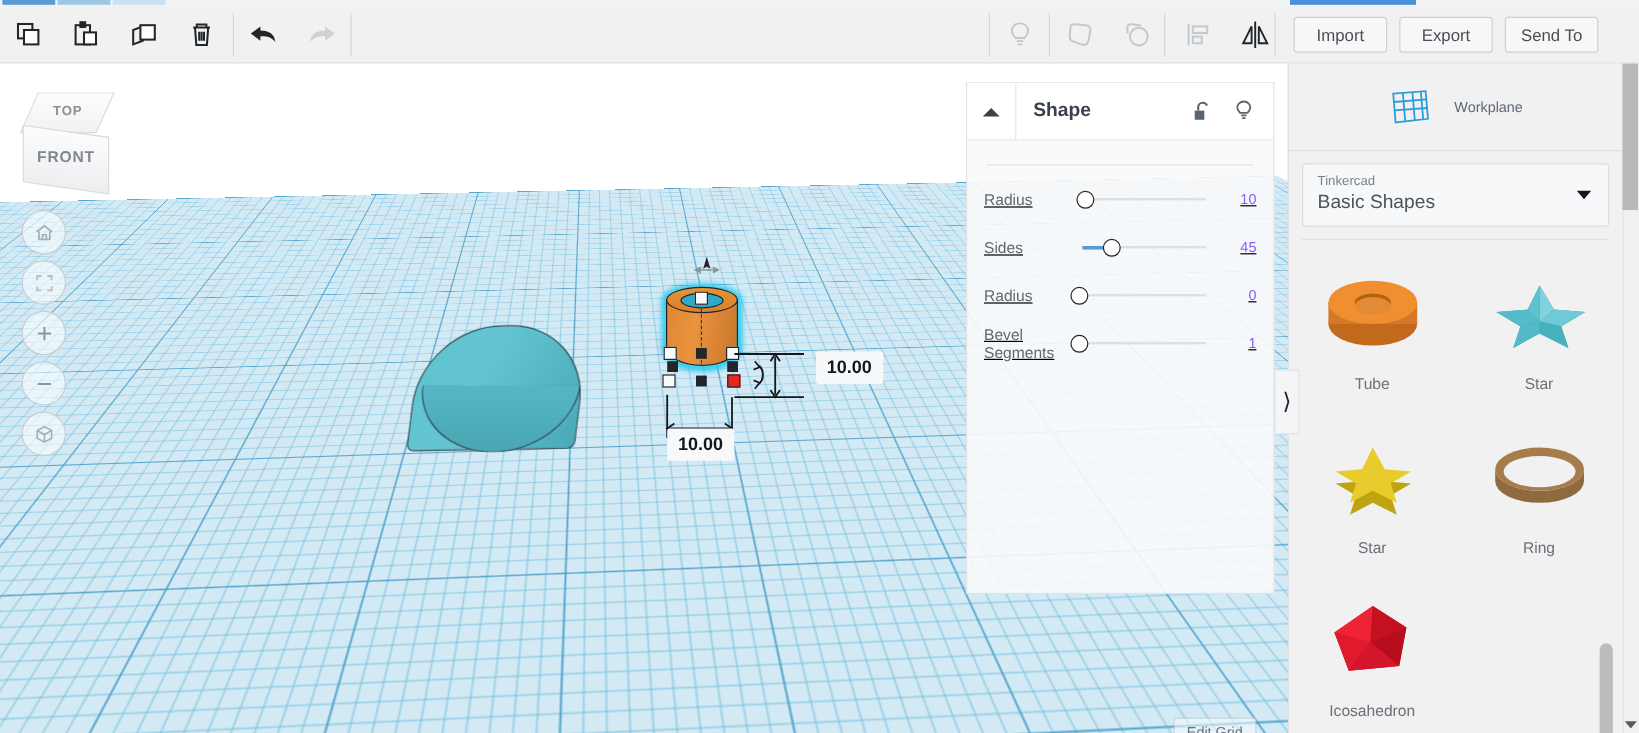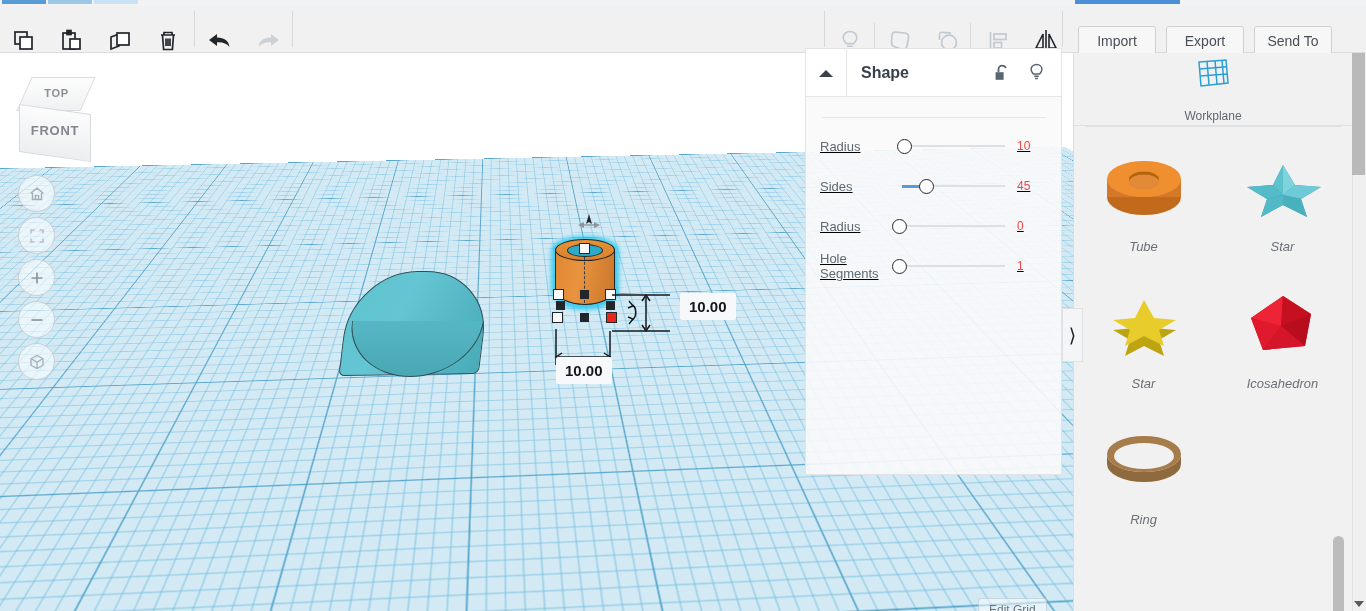--- a/index.html
+++ b/index.html
@@ -25,21 +25,21 @@
     position: absolute; top: 0; height: 4px;
   }
 
   
   .toolbar {
     position: absolute; left: 0; top: 5px; width: 1366px; height: 48px;
     background: #f1f1f2;
     border-bottom: 1px solid #dcdcdf;
     box-sizing: border-box;
   }
-  .tb-group { position: absolute; top: 12px; height: 47px; display: flex; align-items: center; }
+  .tb-group { position: absolute; top: 0; height: 47px; display: flex; align-items: center; }
   .tb-btn {
     width: 48px; height: 47px;
     display: flex; align-items: center; justify-content: center;
     cursor: pointer;
   }
   .tb-sep {
     position: absolute; top: 6px; width: 1px; height: 36px; background: #d7d8da;
   }
   .tb-push {
     height: 30px; min-width: 78px;
@@ -182,21 +182,21 @@
   
   .collapse-tab {
     position: absolute; left: 1062px; top: 308px; width: 19px; height: 52px;
     background: #f4f5f6; border: 1px solid #dfe1e4;
     display: flex; align-items: center; justify-content: center;
     cursor: pointer; font-size: 19px; color: #1d2125; z-index: 9;
   }
 
   
   .shape-panel {
-    position: absolute; left: 805px; top: 48px; width: 257px; height: 427px;
+    position: absolute; left: 805px; top: 68px; width: 257px; height: 427px;
     background: rgba(250,250,251,.90);
     border: 1px solid #e2e3e6;
     box-sizing: border-box; z-index: 6;
   }
   .sp-head {
     position: relative; height: 47px; border-bottom: 1px solid #e4e5e8;
     display: flex; align-items: center; background: rgba(255,255,255,.92);
   }
   .sp-collapse {
     width: 40px; height: 46px; display: flex; align-items: center; justify-content: center;
@@ -228,30 +228,30 @@
   .sl-label { width: 72px; font-size: 13px; color: #5f6972; line-height: 15px; }
   .sl-track-wrap { flex: 1; position: relative; height: 16px; }
   .sl-track {
     position: absolute; left: 10px; right: 12px; top: 7px; height: 2px; background: #dedfe1;
   }
   .sl-fill { position: absolute; left: 10px; top: 7px; height: 3px; background: #5b9bd5; }
   .sl-knob {
     position: absolute; top: 1px; width: 13px; height: 13px; border-radius: 50%;
     background: #fff; border: 1.6px solid #22262b; cursor: pointer;
   }
-  .sl-val { width: 30px; font-size: 12px; color: #ef4444; }
+  .sl-val { width: 30px; text-align: right; font-size: 12px; color: #8b5cf6; }
 
   
   .sidebar {
     position: absolute; left: 1073px; top: 53px; width: 279px; height: 558px;
     background: #f1f1f2; border-left: 1px solid #dcdcdf; box-sizing: border-box;
   }
   .sb-tools { display: flex; height: 72px; }
   .sb-tool {
-    flex: 1; display: flex; flex-direction: column; align-items: center; justify-content: center;
+    flex: 1; display: flex; flex-direction: row; align-items: center; justify-content: center;
     cursor: pointer; gap: 19px;
   }
   .sb-tool .lbl { font-size: 12px; color: #5f6972; }
   .sb-hr { height: 1px; background: #e0e1e3; }
 
   .sb-select {
     margin: 10px 11px; background: #f7f8f9; border: 1px solid #dcdde0; border-radius: 3px;
     padding: 8px 12px 10px 12px; position: relative; cursor: pointer;
   }
   .sb-select .kicker { font-size: 11px; color: #77818b; }
@@ -261,21 +261,21 @@
     width: 0; height: 0; border-left: 6px solid transparent; border-right: 6px solid transparent;
     border-top: 7px solid #14181c;
   }
 
   .sb-grid {
     position: relative;
     padding: 10px 0 0 0;
     display: grid; grid-template-columns: 1fr 1fr; row-gap: 8px;
     height: 402px; overflow: hidden;
   }
-  .sb-item { text-align: center; cursor: pointer; font-style: italic; }
+  .sb-item { text-align: center; cursor: pointer; }
   .sb-item .thumb { height: 100px; display: flex; align-items: center; justify-content: center; }
   .sb-item .nm { font-size: 13px; color: #6b7078; margin-top: 2px; }
 
   .sb-scroll-track {
     position: absolute; right: 8px; top: 160px; width: 11px; height: 390px;
   }
   .sb-scroll-thumb {
     position: absolute; right: 8px; top: 483px; width: 11px; height: 92px;
     background: #bcbcbc; border-radius: 6px; cursor: pointer;
   }
@@ -589,21 +589,21 @@
       <div class="slider-row">
         <div class="sl-label">Radius</div>
         <div class="sl-track-wrap">
           <div class="sl-track"></div>
           <div class="sl-knob" style="left:0px;"></div>
         </div>
         <div class="sl-val">0</div>
       </div>
 
       <div class="slider-row">
-        <div class="sl-label">Hole Segments</div>
+        <div class="sl-label">Bevel Segments</div>
         <div class="sl-track-wrap">
           <div class="sl-track"></div>
           <div class="sl-knob" style="left:0px;"></div>
         </div>
         <div class="sl-val">1</div>
       </div>
     </div>
   </div>
 
   <div class="sidebar">
@@ -614,20 +614,25 @@
             <path d="M4 6 L31 4 L33 27 L6 30 Z"></path>
             <path d="M12 5.4 L14 28.6 M20 4.8 L22 28 M27 4.3 L29 27.4"></path>
             <path d="M4.6 13 L32 10.8 M5.2 20 L32.5 18"></path>
           </svg>
         </span>
         <span class="lbl">Workplane</span>
       </div>
     </div>
     <div class="sb-hr"></div>
 
+    <div class="sb-select">
+      <div class="kicker">Tinkercad</div>
+      <div class="val">Basic Shapes</div>
+      <div class="sb-caret"></div>
+    </div>
     <div class="sb-hr" style="margin:0 11px;"></div>
 
     <div class="sb-grid">
 
       <div class="sb-item">
         <div class="thumb">
           <svg class="ic" width="96" height="72" viewBox="0 0 96 72">
             <ellipse cx="48" cy="46" rx="37" ry="18" fill="#c26a1c"></ellipse>
             <rect x="11" y="28" width="74" height="18" fill="#d4792a"></rect>
             <ellipse cx="48" cy="28" rx="37" ry="18" fill="#ef8f2f"></ellipse>
@@ -660,41 +665,41 @@
             <path d="M48 22 L58 40 L80 42 L63 52 L68 68 L48 58 L29 68 L34 52 L17 42 L39 40 Z" fill="#bfa411"></path>
             <path d="M48 12 L58 30 L80 32 L63 42 L68 58 L48 48 L29 58 L34 42 L17 32 L39 30 Z" fill="#e8cc2c"></path>
           </svg>
         </div>
         <div class="nm">Star</div>
       </div>
 
       <div class="sb-item">
         <div class="thumb">
           <svg class="ic" width="96" height="72" viewBox="0 0 96 72">
+            <path d="M11 30 A37 18 0 0 0 85 30 L85 40 A37 18 0 0 1 11 40 Z" fill="#8f6a3f"></path>
+            <ellipse cx="48" cy="30" rx="37" ry="18" fill="#a67c4b"></ellipse>
+            <ellipse cx="48" cy="32" rx="30" ry="13" fill="#f1f1f2"></ellipse>
+          </svg>
+        </div>
+        <div class="nm">Ring</div>
+      </div>
+
+      <div class="sb-item">
+        <div class="thumb">
+          <svg class="ic" width="96" height="72" viewBox="0 0 96 72">
             <path d="M48 8 L76 26 L70 58 L28 62 L16 30 Z" fill="#d7162a"></path>
             <path d="M48 8 L16 30 L46 38 Z" fill="#ef2336"></path>
             <path d="M48 8 L76 26 L46 38 Z" fill="#c5101f"></path>
             <path d="M16 30 L28 62 L46 38 Z" fill="#e01a2c"></path>
             <path d="M76 26 L70 58 L46 38 Z" fill="#b70d1c"></path>
             <path d="M28 62 L70 58 L46 38 Z" fill="#d4152a"></path>
           </svg>
         </div>
         <div class="nm">Icosahedron</div>
       </div>
-
-      <div class="sb-item">
-        <div class="thumb">
-          <svg class="ic" width="96" height="72" viewBox="0 0 96 72">
-            <path d="M11 30 A37 18 0 0 0 85 30 L85 40 A37 18 0 0 1 11 40 Z" fill="#8f6a3f"></path>
-            <ellipse cx="48" cy="30" rx="37" ry="18" fill="#a67c4b"></ellipse>
-            <ellipse cx="48" cy="32" rx="30" ry="13" fill="#f1f1f2"></ellipse>
-          </svg>
-        </div>
-        <div class="nm">Ring</div>
-      </div>
     </div>
 
     <div class="sb-scroll-track"></div>
     <div class="sb-scroll-thumb"></div>
   </div>
 
   <div class="page-scroll">
     <div class="page-scroll-thumb"></div>
     <div class="page-scroll-arrow"></div>
   </div>

